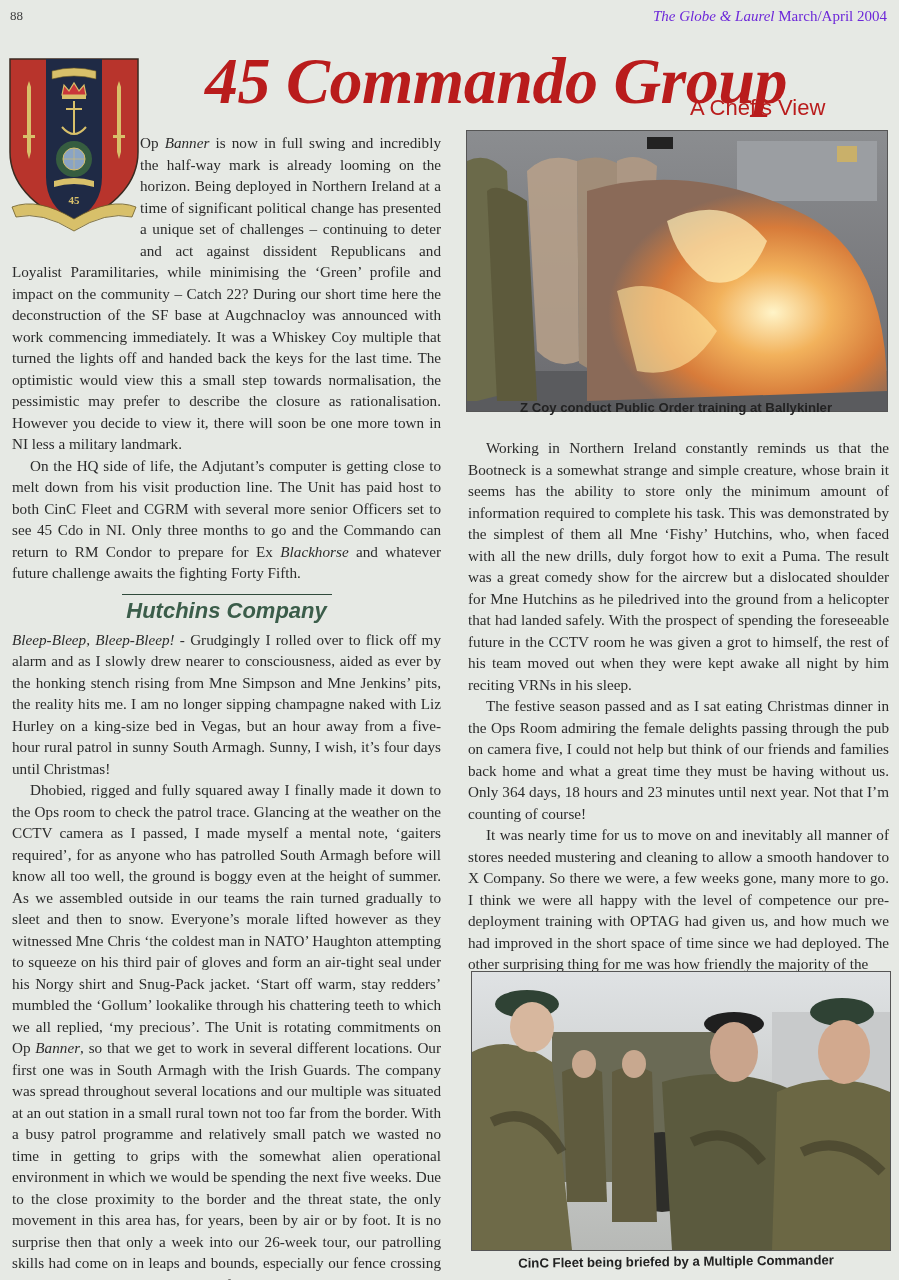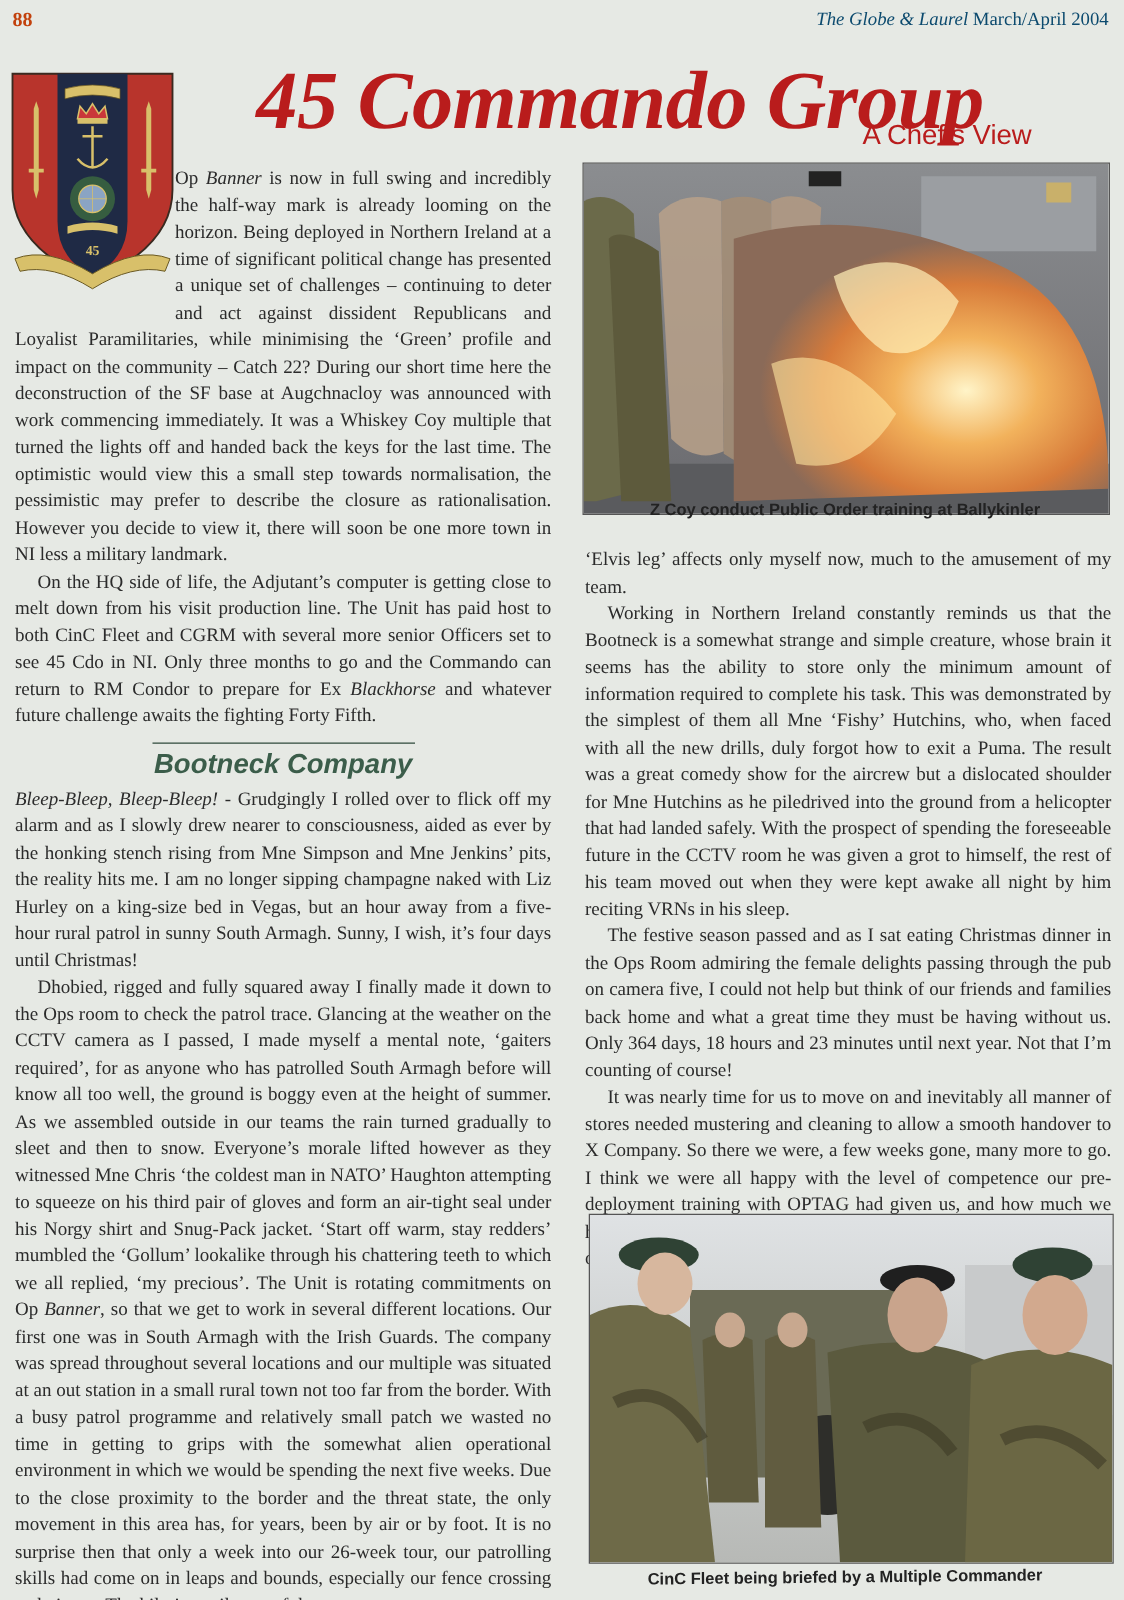--- a/index.html
+++ b/index.html
@@ -5,25 +5,25 @@
   html, body { margin: 0; padding: 0; }
   body {
     width: 899px; height: 1280px; overflow: hidden;
     background: #e6e9e4;
     font-family: "Liberation Serif", "DejaVu Serif", serif;
     color: #2b2b2b;
     position: relative;
   }
   .page-number {
     position: absolute; left: 10px; top: 8px;
-    font-size: 16px; color: #c2410c; font-weight: bold;
+    font-size: 13px; color: #404040;
   }
   .running-head {
     position: absolute; right: 12px; top: 8px;
-    font-size: 15px; color: #0c4a6e;
+    font-size: 15px; color: #6d28d9;
   }
   .running-head .mag { font-style: italic; }
   .crest {
     position: absolute; left: 8px; top: 57px; width: 132px; height: 175px;
   }
   .main-title {
     position: absolute; left: 205px; top: 48px;
     font-size: 66px; font-weight: bold; font-style: italic;
     color: #b91c1c; letter-spacing: -0.5px; white-space: nowrap;
     line-height: 1;
@@ -107,21 +107,21 @@
 </svg>
 
 <div class="main-title">45 Commando Group</div>
 
 <div class="col-left">
   <div class="float-spacer"></div>
   <p class="intro-para" style="padding-left:0"><span>Op </span><i>Banner</i><span> is now in full swing and incredibly the half-way mark is already looming on the horizon. Being deployed in Northern Ireland at a time of significant political change has presented a unique set of challenges – continuing to deter and act against dissident Republicans and Loyalist Paramilitaries, while minimising the ‘Green’ profile and impact on the community – Catch 22?  During our short time here the deconstruction of the SF base at Augchnacloy was announced with work commencing immediately. It was a Whiskey Coy multiple that turned the lights off and handed back the keys for the last time. The optimistic would view this a small step towards normalisation, the pessimistic may prefer to describe the closure as rationalisation.  However you decide to view it, there will soon be one more town in NI less a military landmark.</span></p>
   <p class="indent"><span>On the HQ side of life, the Adjutant’s computer is getting close to melt down from his visit production line. The Unit has paid host to both CinC Fleet and CGRM with several more senior Officers set to see 45 Cdo in NI. Only three months to go and the Commando can return to RM Condor to prepare for Ex </span><i>Blackhorse</i><span> and whatever future challenge awaits the fighting Forty Fifth.</span></p>
 
   <div class="section-rule"></div>
-  <div class="section-title">Bootneck Company</div>
+  <div class="section-title">Hutchins Company</div>
 
   <p style="margin-top:4px"><i>Bleep-Bleep, Bleep-Bleep!</i><span> - Grudgingly I rolled over to flick off my alarm and as I slowly drew nearer to consciousness, aided as ever by the honking stench rising from Mne Simpson and Mne Jenkins’ pits, the reality hits me. I am no longer sipping champagne naked with Liz Hurley on a king-size bed in Vegas, but an hour away from a five-hour rural patrol in sunny South Armagh. Sunny, I wish, it’s four days until Christmas!</span></p>
   <p class="indent"><span>Dhobied, rigged and fully squared away I finally made it down to the Ops room to check the patrol trace. Glancing at the weather on the CCTV camera as I passed, I made myself a mental note, ‘gaiters required’, for as anyone who has patrolled South Armagh before will know all too well, the ground is boggy even at the height of summer. As we assembled outside in our teams the rain turned gradually to sleet and then to snow. Everyone’s morale lifted however as they witnessed Mne Chris ‘the coldest man in NATO’ Haughton attempting to squeeze on his third pair of gloves and form an air-tight seal under his Norgy shirt and Snug-Pack jacket. ‘Start off warm, stay redders’ mumbled the ‘Gollum’ lookalike through his chattering teeth to which we all replied, ‘my precious’. The Unit is rotating commitments on Op </span><i>Banner</i><span>, so that we get to work in several different locations. Our first one was in South Armagh with the Irish Guards. The company was spread throughout several locations and our multiple was situated at an out station in a small rural town not too far from the border. With a busy patrol programme and relatively small patch we wasted no time in getting to grips with the somewhat alien operational environment in which we would be spending the next five weeks. Due to the close proximity to the border and the threat state, the only movement in this area has, for years, been by air or by foot. It is no surprise then that only a week into our 26-week tour, our patrolling skills had come on in leaps and bounds, especially our fence crossing techniques. The hilarious ailment of the</span></p>
 </div>
 
 <div class="photo photo-1">
   <svg width="420" height="280" viewBox="0 0 420 280">
     <defs>
       <radialGradient id="fire" cx="62%" cy="60%" r="55%">
         <stop offset="0%" stop-color="#fff4c8"></stop>
@@ -145,21 +145,20 @@
     <path d="M110 30 Q130 22 150 32 L150 240 Q130 245 112 232 Z" fill="#a68e76" opacity="0.85"></path>
     <path d="M150 30 Q170 20 190 35 L178 240 Q160 245 150 240 Z" fill="#b39a82" opacity="0.85"></path>
     <path d="M120 60 Q220 30 330 80 Q420 120 420 260 L120 270 Z" fill="url(#fire)"></path>
     <path d="M200 90 Q260 60 300 110 Q280 160 240 150 Q210 130 200 90 Z" fill="#fff0b8" opacity="0.7"></path>
     <path d="M150 160 Q200 140 250 200 Q220 250 170 240 Z" fill="#ffe6a0" opacity="0.6"></path>
   </svg>
 </div>
 <div class="caption caption-1">Z Coy conduct Public Order training at Ballykinler</div>
 
 <div class="col-right">
-  <p><span>‘Elvis leg’ affects only myself now, much to the amusement of my team.</span></p>
   <p class="indent"><span>Working in Northern Ireland constantly reminds us that the Bootneck is a somewhat strange and simple creature, whose brain it seems has the ability to store only the minimum amount of information required to complete his task. This was demonstrated by the simplest of them all Mne ‘Fishy’ Hutchins, who, when faced with all the new drills, duly forgot how to exit a Puma. The result was a great comedy show for the aircrew but a dislocated shoulder for Mne Hutchins as he piledrived into the ground from a helicopter that had landed safely. With the prospect of spending the foreseeable future in the CCTV room he was given a grot to himself, the rest of his team moved out when they were kept awake all night by him reciting VRNs in his sleep.</span></p>
   <p class="indent"><span>The festive season passed and as I sat eating Christmas dinner in the Ops Room admiring the female delights passing through the pub on camera five, I could not help but think of our friends and families back home and what a great time they must be having without us. Only 364 days, 18 hours and 23 minutes until next year. Not that I’m counting of course!</span></p>
   <p class="indent"><span>It was nearly time for us to move on and inevitably all manner of stores needed mustering and cleaning to allow a smooth handover to X Company. So there we were, a few weeks gone, many more to go. I think we were all happy with the level of competence our pre-deployment training with OPTAG had given us, and how much we had improved in the short space of time since we had deployed. The other surprising thing for me was how friendly the majority of the</span></p>
 </div>
 
 <div class="photo photo-2">
   <svg width="418" height="278" viewBox="0 0 418 278">
     <defs>
       <linearGradient id="sky2" x1="0" y1="0" x2="0" y2="1">
         <stop offset="0%" stop-color="#dfe2e4"></stop>

